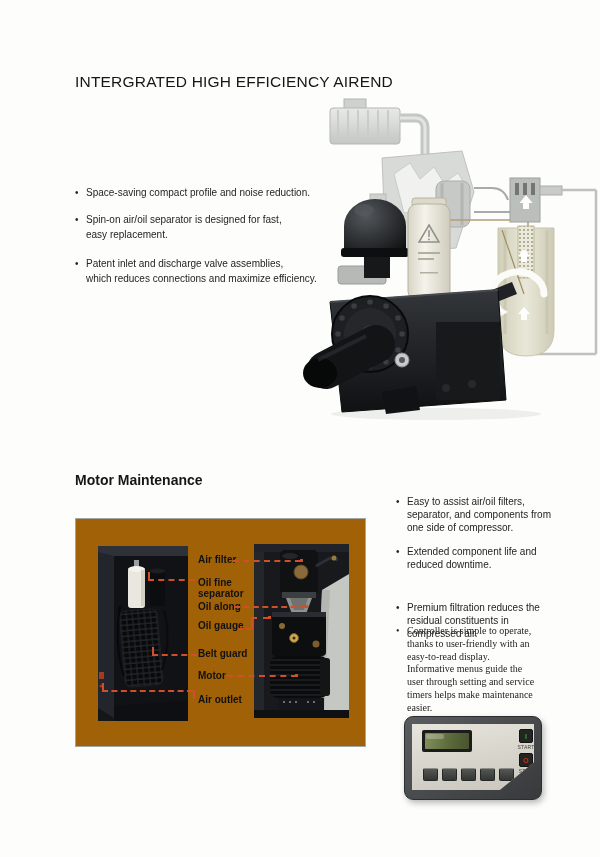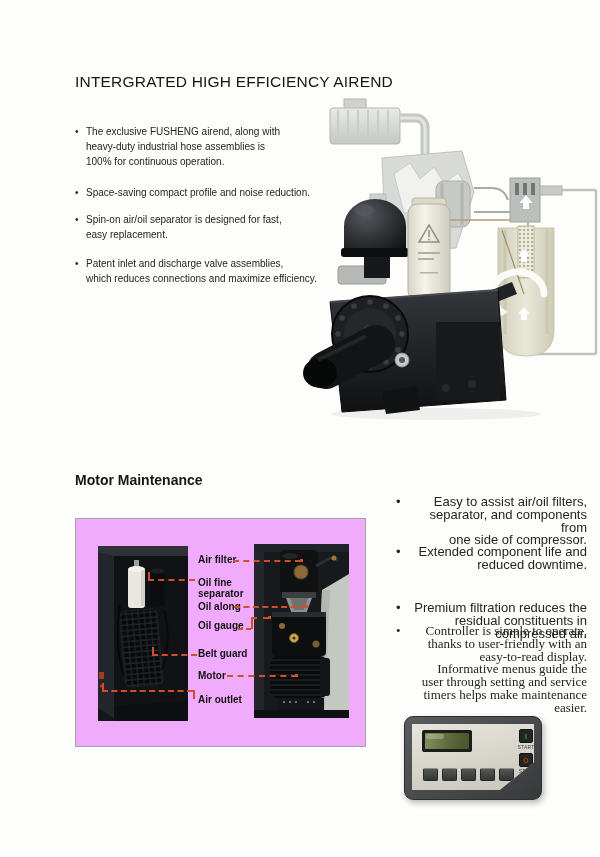--- a/index.html
+++ b/index.html
@@ -3,32 +3,32 @@
 <meta charset="utf-8">
 <style>
   html,body{margin:0;padding:0;background:#e9e9e9;}
   .page{position:relative;width:600px;height:857px;background:#fdfdfb;overflow:hidden;
         font-family:"Liberation Sans","DejaVu Sans",sans-serif;color:#1b1b1b;margin:0 auto;}
   h1.title{position:absolute;left:75px;top:73px;margin:0;font-size:15.5px;font-weight:normal;
            letter-spacing:.2px;color:#161616;}
   h2.subtitle{position:absolute;left:75px;top:472px;margin:0;font-size:14px;font-weight:bold;color:#161616;}
   .bullet{position:absolute;padding-left:11px;font-size:10px;line-height:15px;white-space:pre-line;color:#242424;}
   .bullet::before{content:"\2022";position:absolute;left:0;top:0;}
-  .col-right .bullet{font-size:13px;line-height:12.8px;width:180px;text-align:right;}
+  .col-right .bullet{font-size:10px;line-height:12.8px;width:180px;}
   .b1{left:75px;top:124px;width:260px;}
   .b2{left:75px;top:185px;width:260px;}
   .b3{left:75px;top:212px;width:260px;}
   .b4{left:75px;top:256px;width:260px;}
   .rb1{left:396px;top:496px;}
   .rb2{left:396px;top:546px;}
   .rb3{left:396px;top:602px;}
   .rb4{left:396px;top:625px;font-family:Liberation Serif, serif;}
   .hero{position:absolute;left:286px;top:96px;width:314px;height:324px;}
   .figure-box{position:absolute;left:75px;top:518px;width:289px;height:227px;
-              border:1px solid #a3a6a3;background:#f0abfc;}
+              border:1px solid #a3a6a3;background:#a16207;}
   .photo{position:absolute;display:block;}
   .photo-left{left:22px;top:27px;}
   .photo-right{left:178px;top:25px;}
   .fig-label{position:absolute;left:122px;font-size:10px;font-weight:bold;line-height:10.5px;
              white-space:pre-line;color:#111;}
   .lh{position:absolute;height:0;border-top:2px dashed #cf4f28;}
   .lv{position:absolute;width:0;border-left:2px dashed #cf4f28;}
   .ldot{position:absolute;width:3px;height:3px;background:#cf4f28;}
   
   .controller{position:absolute;left:404px;top:716px;width:136px;height:82px;border-radius:9px;
@@ -51,23 +51,20 @@
   .ss-btn.stop{color:#c23420;}
   .ss-label{font-size:5px;color:#3c3c38;letter-spacing:.2px;margin-top:1px;margin-bottom:3px;}
 </style>
 </head>
 <body>
 
 <div class="page">
 
   <h1 class="title">INTERGRATED HIGH EFFICIENCY AIREND</h1>
 
-  <div class="bullet b1">The exclusive FUSHENG airend, along with
-heavy-duty industrial hose assemblies is
-100% for continuous operation.</div>
   <div class="bullet b2">Space-saving compact profile and noise reduction.</div>
   <div class="bullet b3">Spin-on air/oil separator is designed for fast,
 easy replacement.</div>
   <div class="bullet b4">Patent inlet and discharge valve assemblies,
 which reduces connections and maximize efficiency.</div>
 
   <svg class="hero" viewBox="0 0 314 324" width="314" height="324">
     <defs>
       <linearGradient id="gV" x1="0" y1="0" x2="0" y2="1">
         <stop offset="0" stop-color="#e8eae8"></stop>

